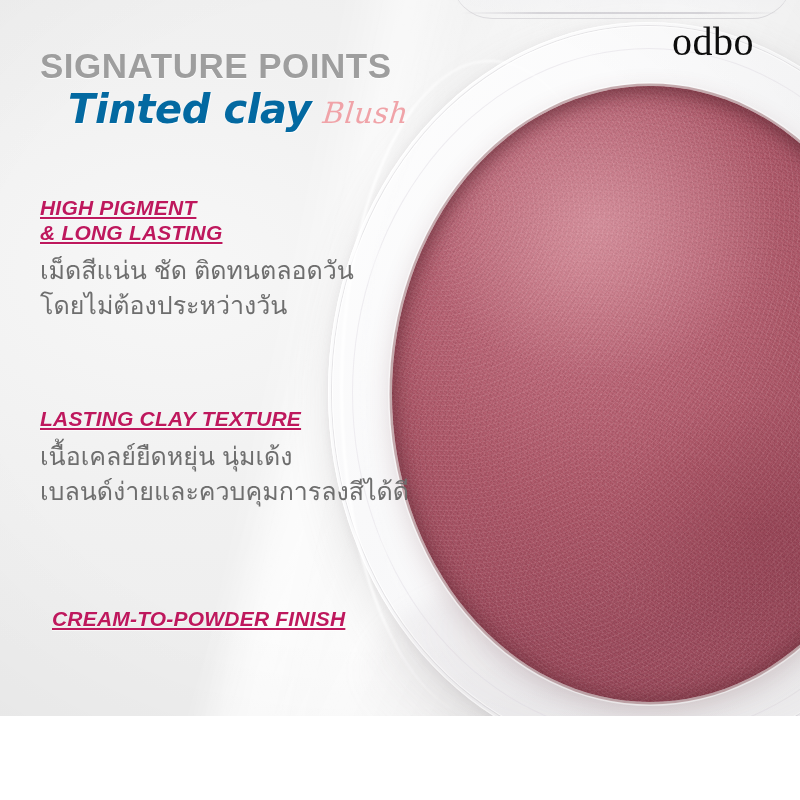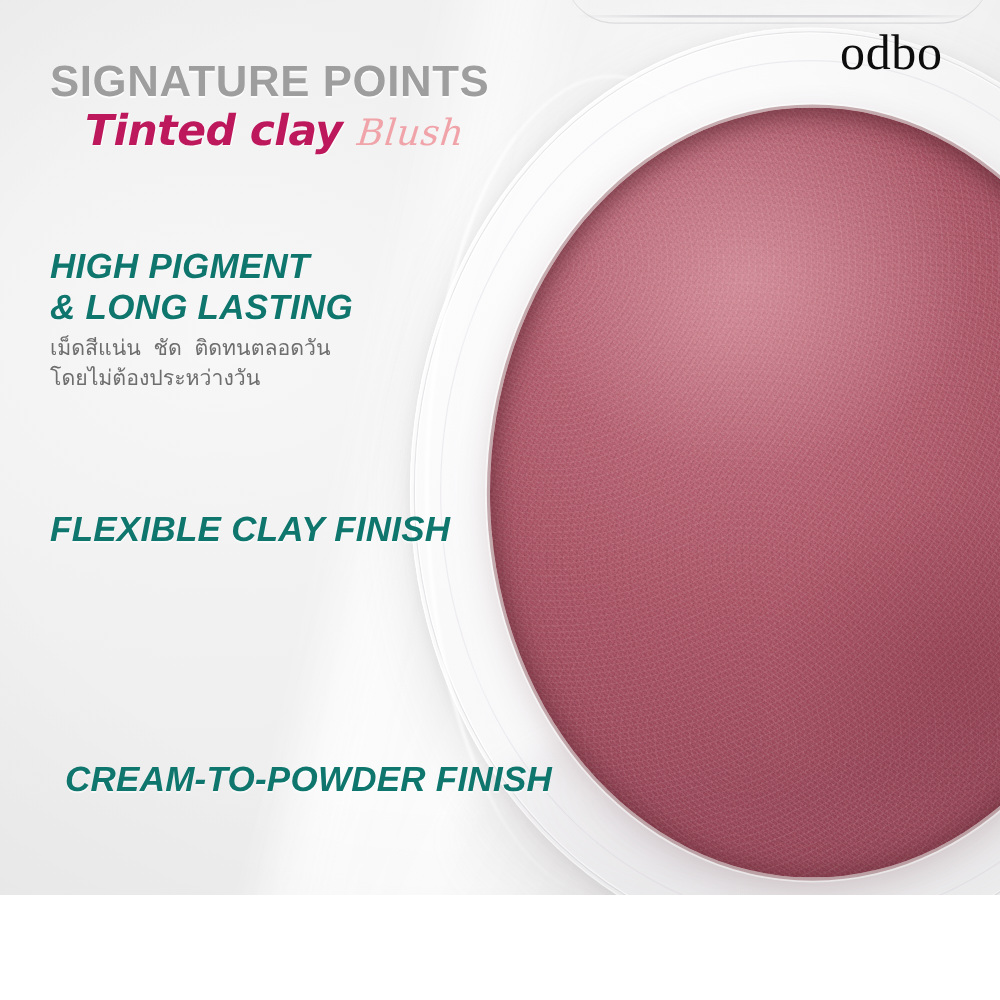--- a/index.html
+++ b/index.html
@@ -191,25 +191,25 @@
   }
   .subtitle-row {
     display:flex;
     align-items:baseline;
     gap:12px;
     margin-top:4px;
     padding-left:28px;
   }
   .title-sub {
     font-family:"DejaVu Sans", sans-serif;
-    font-size:34px;
+    font-size:40px;
     font-weight:700;
     font-style:italic;
     letter-spacing:-.4px;
-    color:#be185d;
+    color:#0369a1;
     line-height:1.05;
     text-shadow:1px 1px 0 rgba(255,255,255,.7);
     text-align:center;
   }
   .title-script {
     font-family:"DejaVu Serif", serif;
     font-size:29px;
     font-weight:400;
     font-style:italic;
     color:#f0a3a8;
@@ -224,33 +224,34 @@
     left:40px; top:196px;
     width:430px;
   }
   .feature { margin-bottom:0; }
   .feature.f1 { position:absolute; top:0;   left:0; }
   .feature.f2 { position:absolute; top:211px; left:0; }
   .feature.f3 { position:absolute; top:411px; left:12px; }
 
   .feature-head {
     font-family:"Liberation Sans", sans-serif;
-    font-size:28px;
+    font-size:21px;
     font-weight:700;
     font-style:italic;
     letter-spacing:.2px;
-    color:#0f766e;
+    color:#be185d;
     line-height:1.18;
     white-space:pre-line;
     text-shadow:0 1px 0 rgba(255,255,255,.6);
+    text-decoration:underline;
   }
   .feature-body {
     margin-top:7px;
-    font-family:Liberation Mono, monospace;
-    font-size:17px;
+    font-family:Liberation Sans, sans-serif;
+    font-size:25px;
     font-weight:400;
     color:#6e6e6e;
     line-height:1.42;
     white-space:pre-line;
     letter-spacing:0;
   }
 </style>
 </head>
 <body>
 
@@ -293,21 +294,23 @@
   <div class="features">
 
     <div class="feature f1">
       <div class="feature-head">HIGH PIGMENT
 &amp; LONG LASTING</div>
       <div class="feature-body">เม็ดสีแน่น ชัด ติดทนตลอดวัน
 โดยไม่ต้องประหว่างวัน</div>
     </div>
 
     <div class="feature f2">
-      <div class="feature-head">FLEXIBLE CLAY FINISH</div>
+      <div class="feature-head">LASTING CLAY TEXTURE</div>
+      <div class="feature-body">เนื้อเคลย์ยืดหยุ่น นุ่มเด้ง
+เบลนด์ง่ายและควบคุมการลงสีได้ดี</div>
     </div>
 
     <div class="feature f3">
       <div class="feature-head">CREAM-TO-POWDER FINISH</div>
     </div>
 
   </div>
 
 </div>
 

